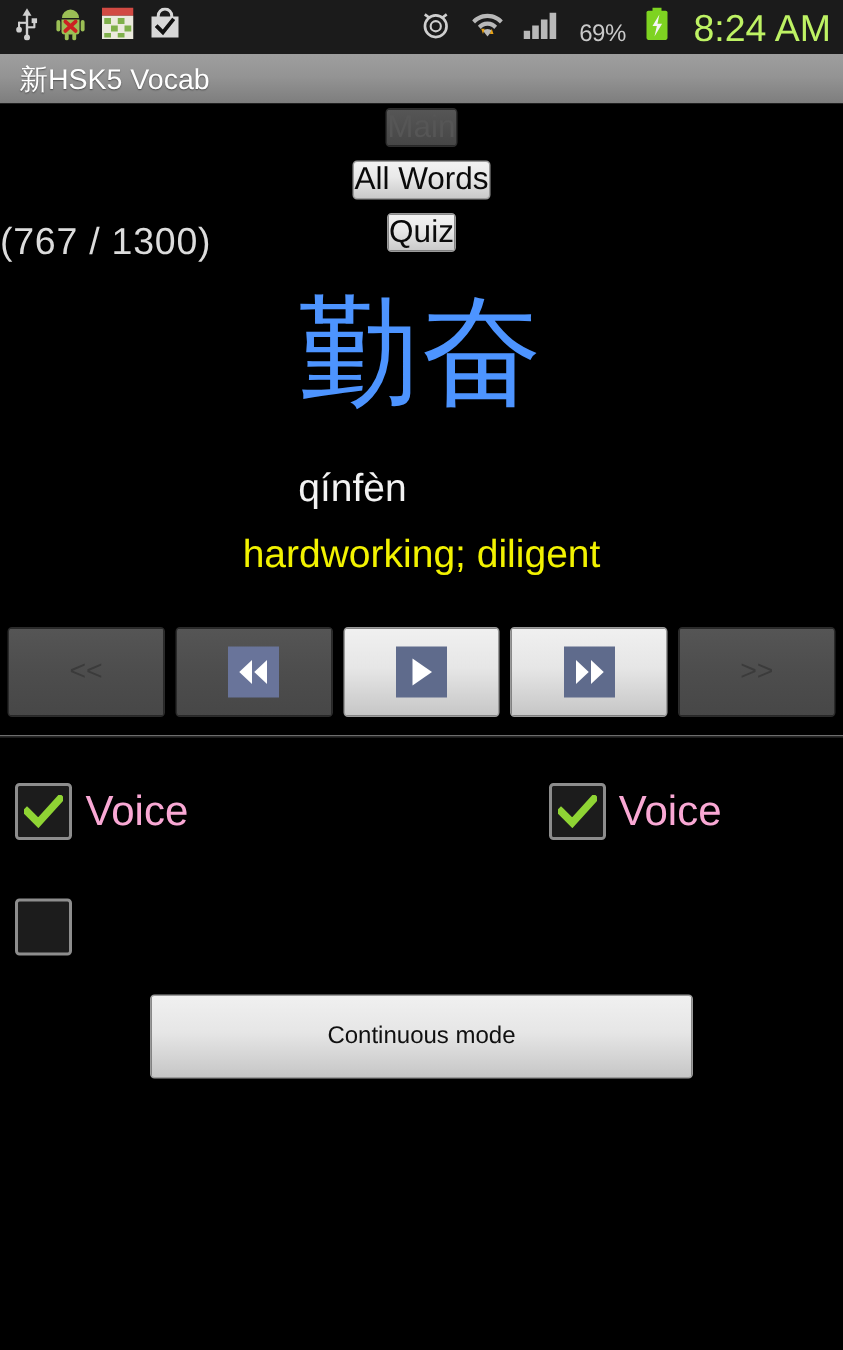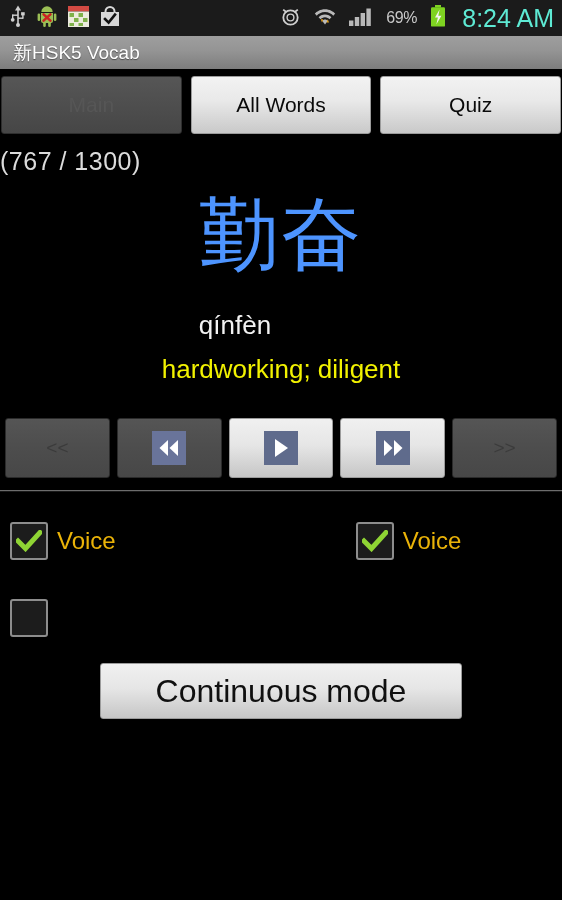--- a/index.html
+++ b/index.html
@@ -26,31 +26,31 @@
     position: absolute;
     left: 0; top: 0;
     width: 562px; height: 36px;
     background: #1b1b1b;
     display: flex;
     align-items: center;
     box-sizing: border-box;
     padding: 0 8px 0 10px;
   }
   .sb-left { display: flex; align-items: center; gap: 11px; }
-  .sb-right { margin-left: auto; display: flex; align-items: center; gap: 13px; }
+  .sb-right { margin-left: auto; display: flex; align-items: flex-end; gap: 13px; }
 
   .ic { display: block; }
 
   .battery-pct {
     color: #c9c9c9;
     font-size: 16px;
     letter-spacing: -0.3px;
   }
   .clock-text {
-    color: #5eead4;
+    color: #bef264;
     font-size: 25px;
     letter-spacing: 0px;
     margin-left: 3px;
     line-height: 1;
     font-weight: 400;
   }
 
   
   .titlebar {
     position: absolute;
@@ -73,20 +73,21 @@
   
   .tabrow {
     position: absolute;
     left: 0; top: 72px;
     width: 562px; height: 66px;
     display: flex;
     align-items: center;
     gap: 9px;
     padding: 0 1px;
     box-sizing: border-box;
+    flex-direction: column;
   }
   .tabbtn {
     flex: 1 1 0;
     height: 58px;
     border-radius: 3px;
     display: flex;
     align-items: center;
     justify-content: center;
     font-size: 21px;
     box-sizing: border-box;
@@ -213,39 +214,39 @@
     width: 38px; height: 38px;
     box-sizing: border-box;
     border: 2px solid #8d8d8d;
     border-radius: 3px;
     background: #1c1c1c;
     display: flex;
     align-items: center;
     justify-content: center;
   }
   .cblabel {
-    color: #eab308;
-    font-size: 24px;
+    color: #f9a8d4;
+    font-size: 28px;
     white-space: nowrap;
   }
 
   
   .contbtn {
     position: absolute;
     left: 100px; top: 663px;
     width: 362px; height: 56px;
     border-radius: 3px;
     background: linear-gradient(to bottom, #f0f0f0 0%, #e6e6e6 45%, #c6c6c6 100%);
     border: 1px solid #9b9b9b;
     box-sizing: border-box;
     display: flex;
     align-items: center;
     justify-content: center;
     color: #101010;
-    font-size: 32px;
+    font-size: 16px;
     user-select: none;
   }
 </style>
 </head>
 <body>
 
 <div id="app">
 
   <div class="statusbar">
     <div class="sb-left">

